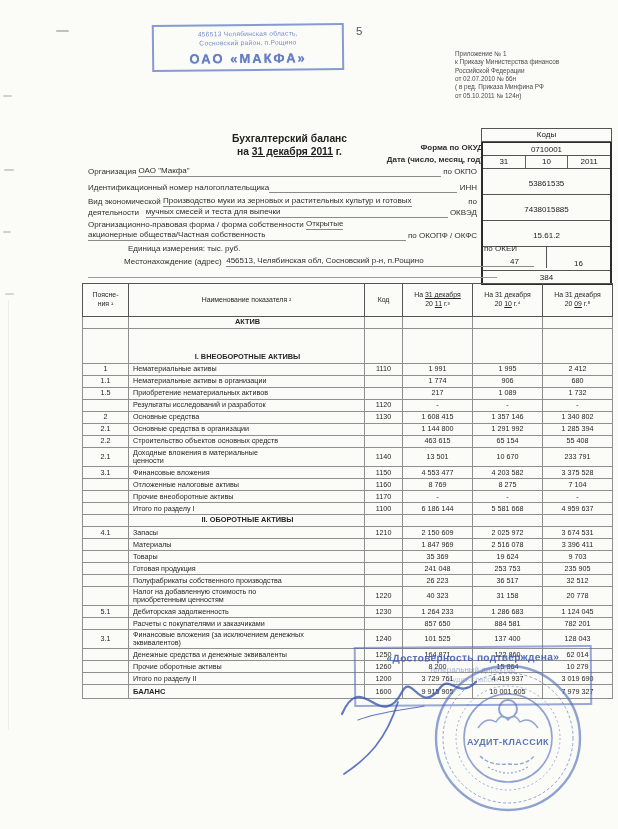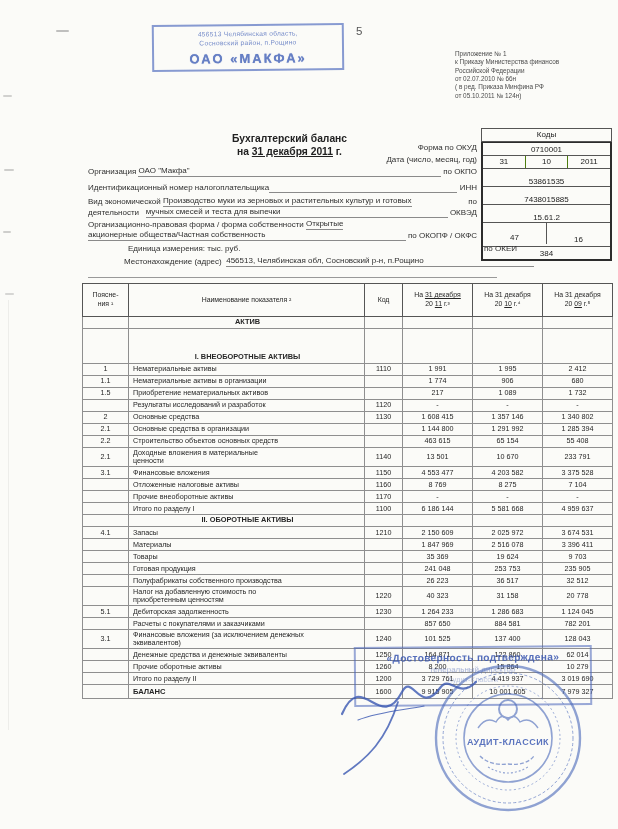--- a/index.html
+++ b/index.html
@@ -28,30 +28,30 @@
     font-size:10.3px;font-weight:bold;line-height:1.3;color:#222;margin-top:36px;}
   .u{text-decoration:underline;}
 
   
   .codes{position:absolute;left:481px;top:128px;width:131px;font-size:8px;color:#222;}
   .codes-h{border:1px solid #555;height:12px;line-height:12px;text-align:center;}
   .codes-b{border:2px solid #2c2c2c;border-top-width:1px;}
   .crow{display:flex;align-items:center;justify-content:center;height:12px;
     border-bottom:1px solid #555;}
   .crow:last-child{border-bottom:none;}
-  .crow.tall{height:18px;align-items:flex-end;padding-top:2px;box-sizing:border-box;}
+  .crow.tall{height:18px;align-items:flex-start;padding-top:2px;box-sizing:border-box;margin-top:8px;}
   .crow.taller{height:24px;align-items:flex-end;padding-bottom:2px;box-sizing:border-box;}
   .crow.date span{flex:1;text-align:center;border-right:1px solid #4d7c0f;height:100%;line-height:12px;}
   .crow.date span:last-child{border-right:none;}
   .crow.two span{flex:1;text-align:center;}
   .crow.two span:first-child{border-right:1px solid #555;height:100%;
     display:flex;align-items:flex-end;justify-content:center;padding-bottom:2px;box-sizing:border-box;}
 
   
-  .rl{position:absolute;right:141px;font-size:8px;white-space:nowrap;color:#2f2f2f;}
+  .rl{position:absolute;right:135px;font-size:8px;white-space:nowrap;color:#2f2f2f;font-weight:bold;}
   .il{position:absolute;left:88px;width:389px;display:flex;align-items:flex-end;
     font-size:8px;line-height:1.2;color:#2f2f2f;white-space:nowrap;}
   .il .uv{border-bottom:1px solid #8a8a8a;}
   .il .fill{flex:1;border-bottom:1px solid #8a8a8a;height:9px;}
   .il .sp{flex:0 0 auto;}
   .il .gap{flex:1;}
   .il.addr{width:410px;}
   .hline{position:absolute;left:88px;width:409px;height:0;border-top:1px solid #999;}
 
   

